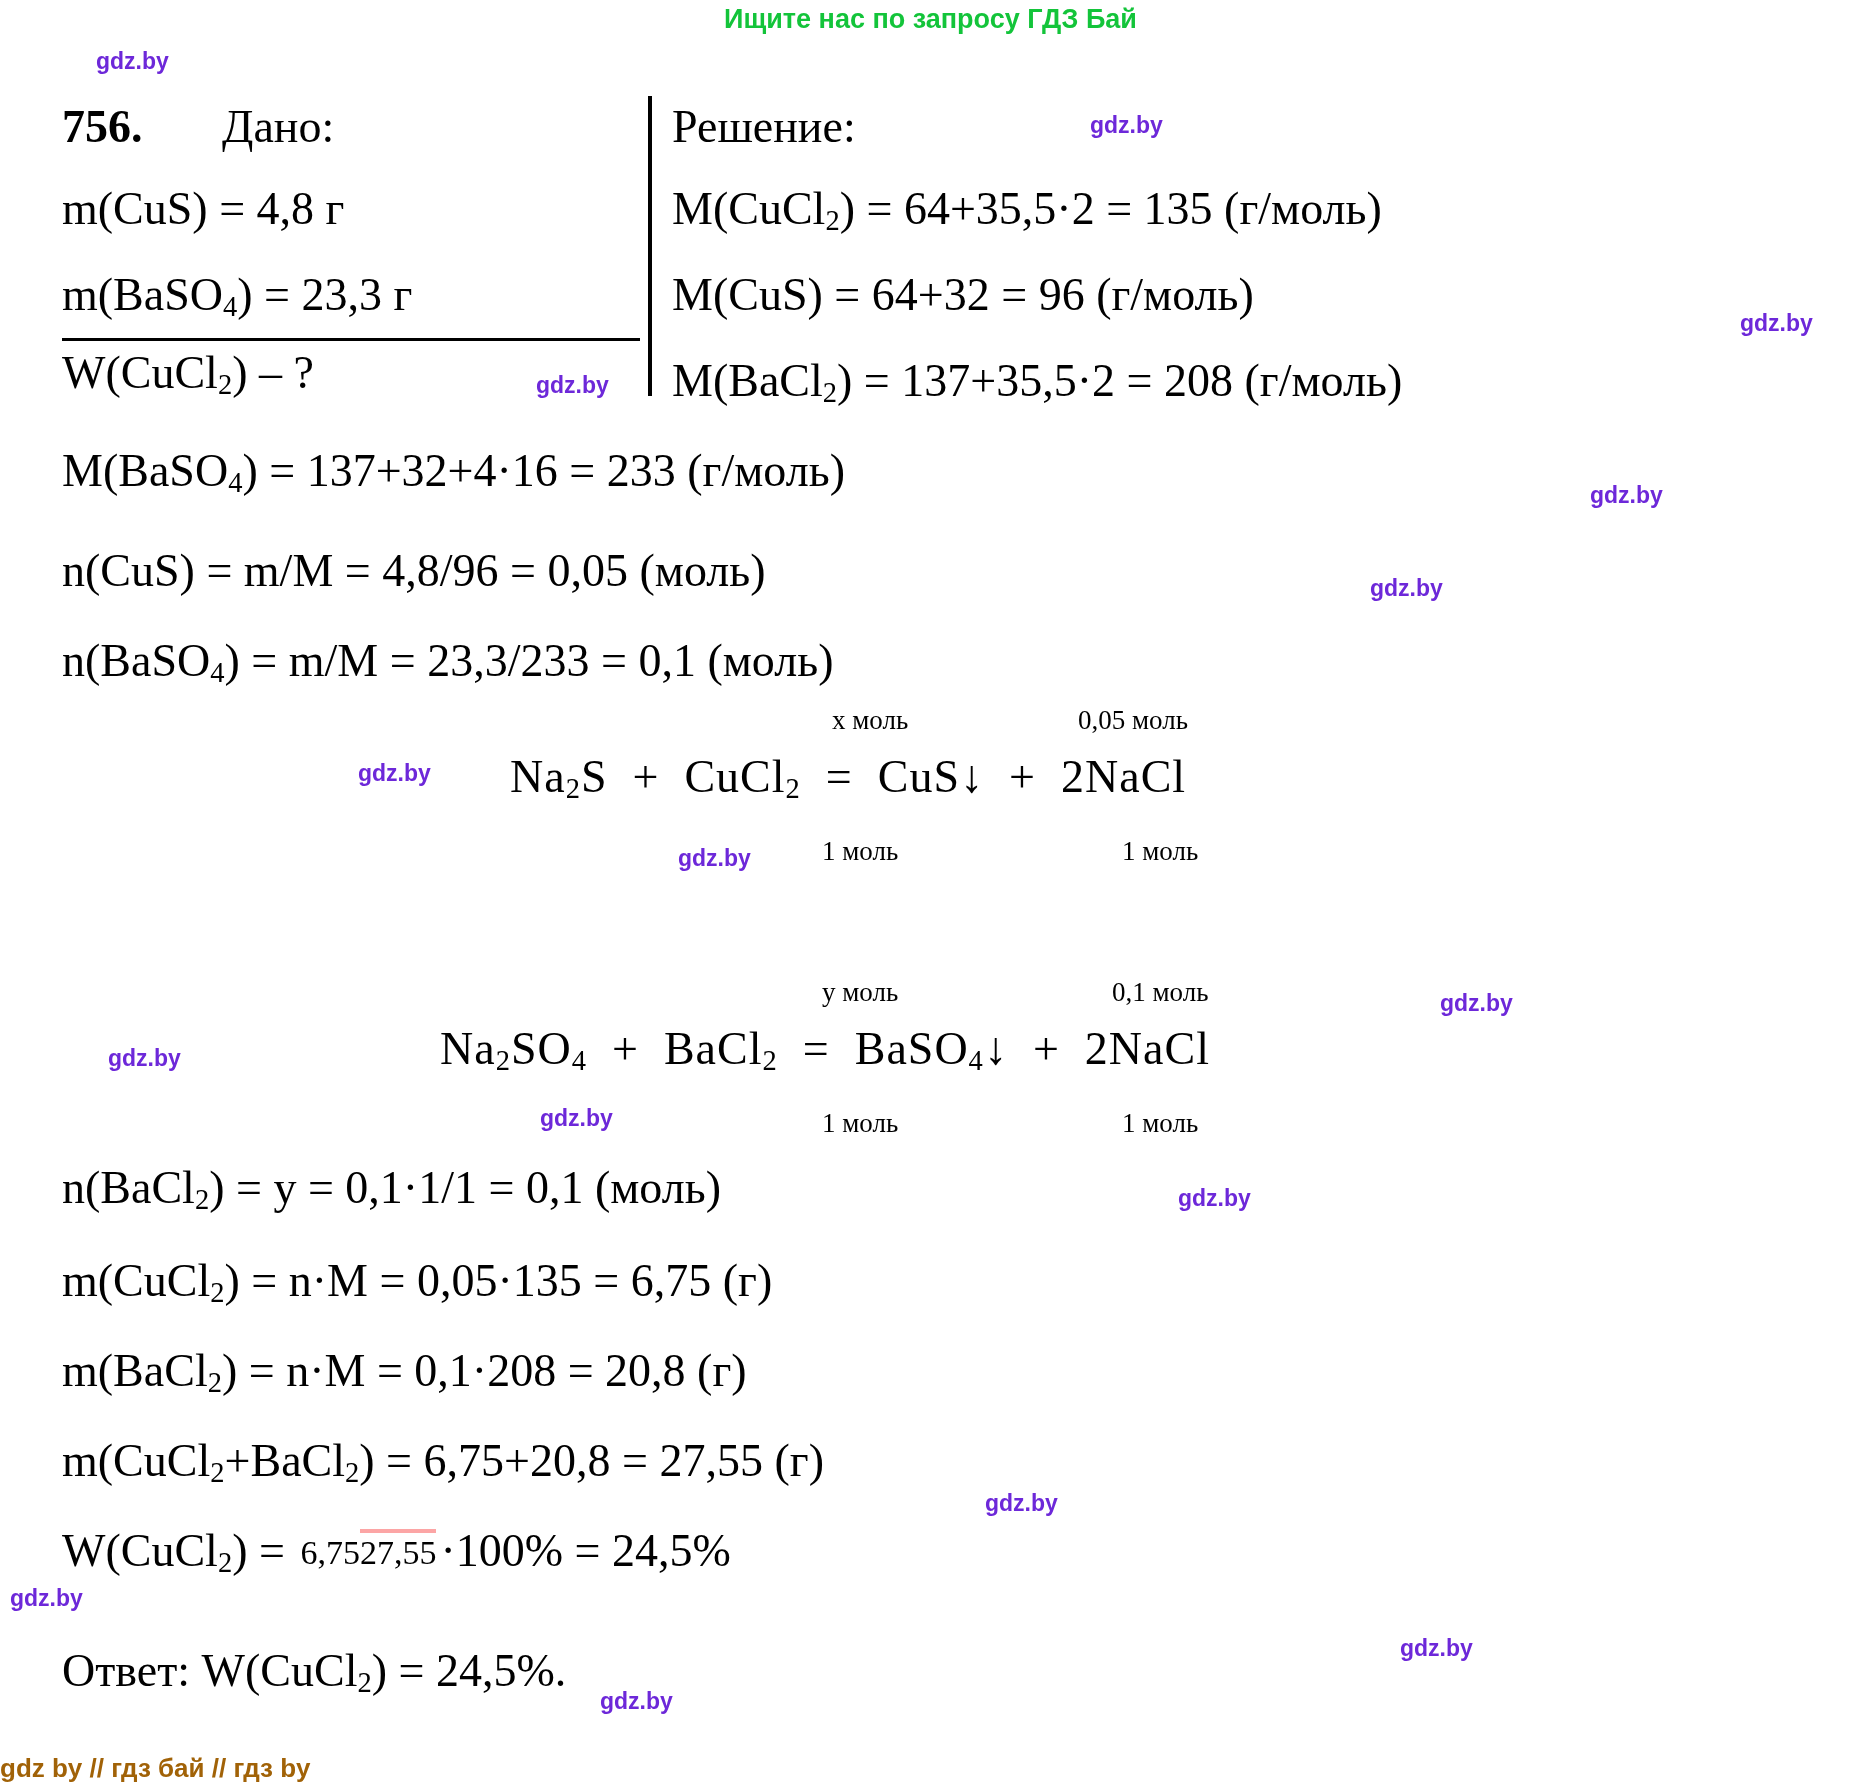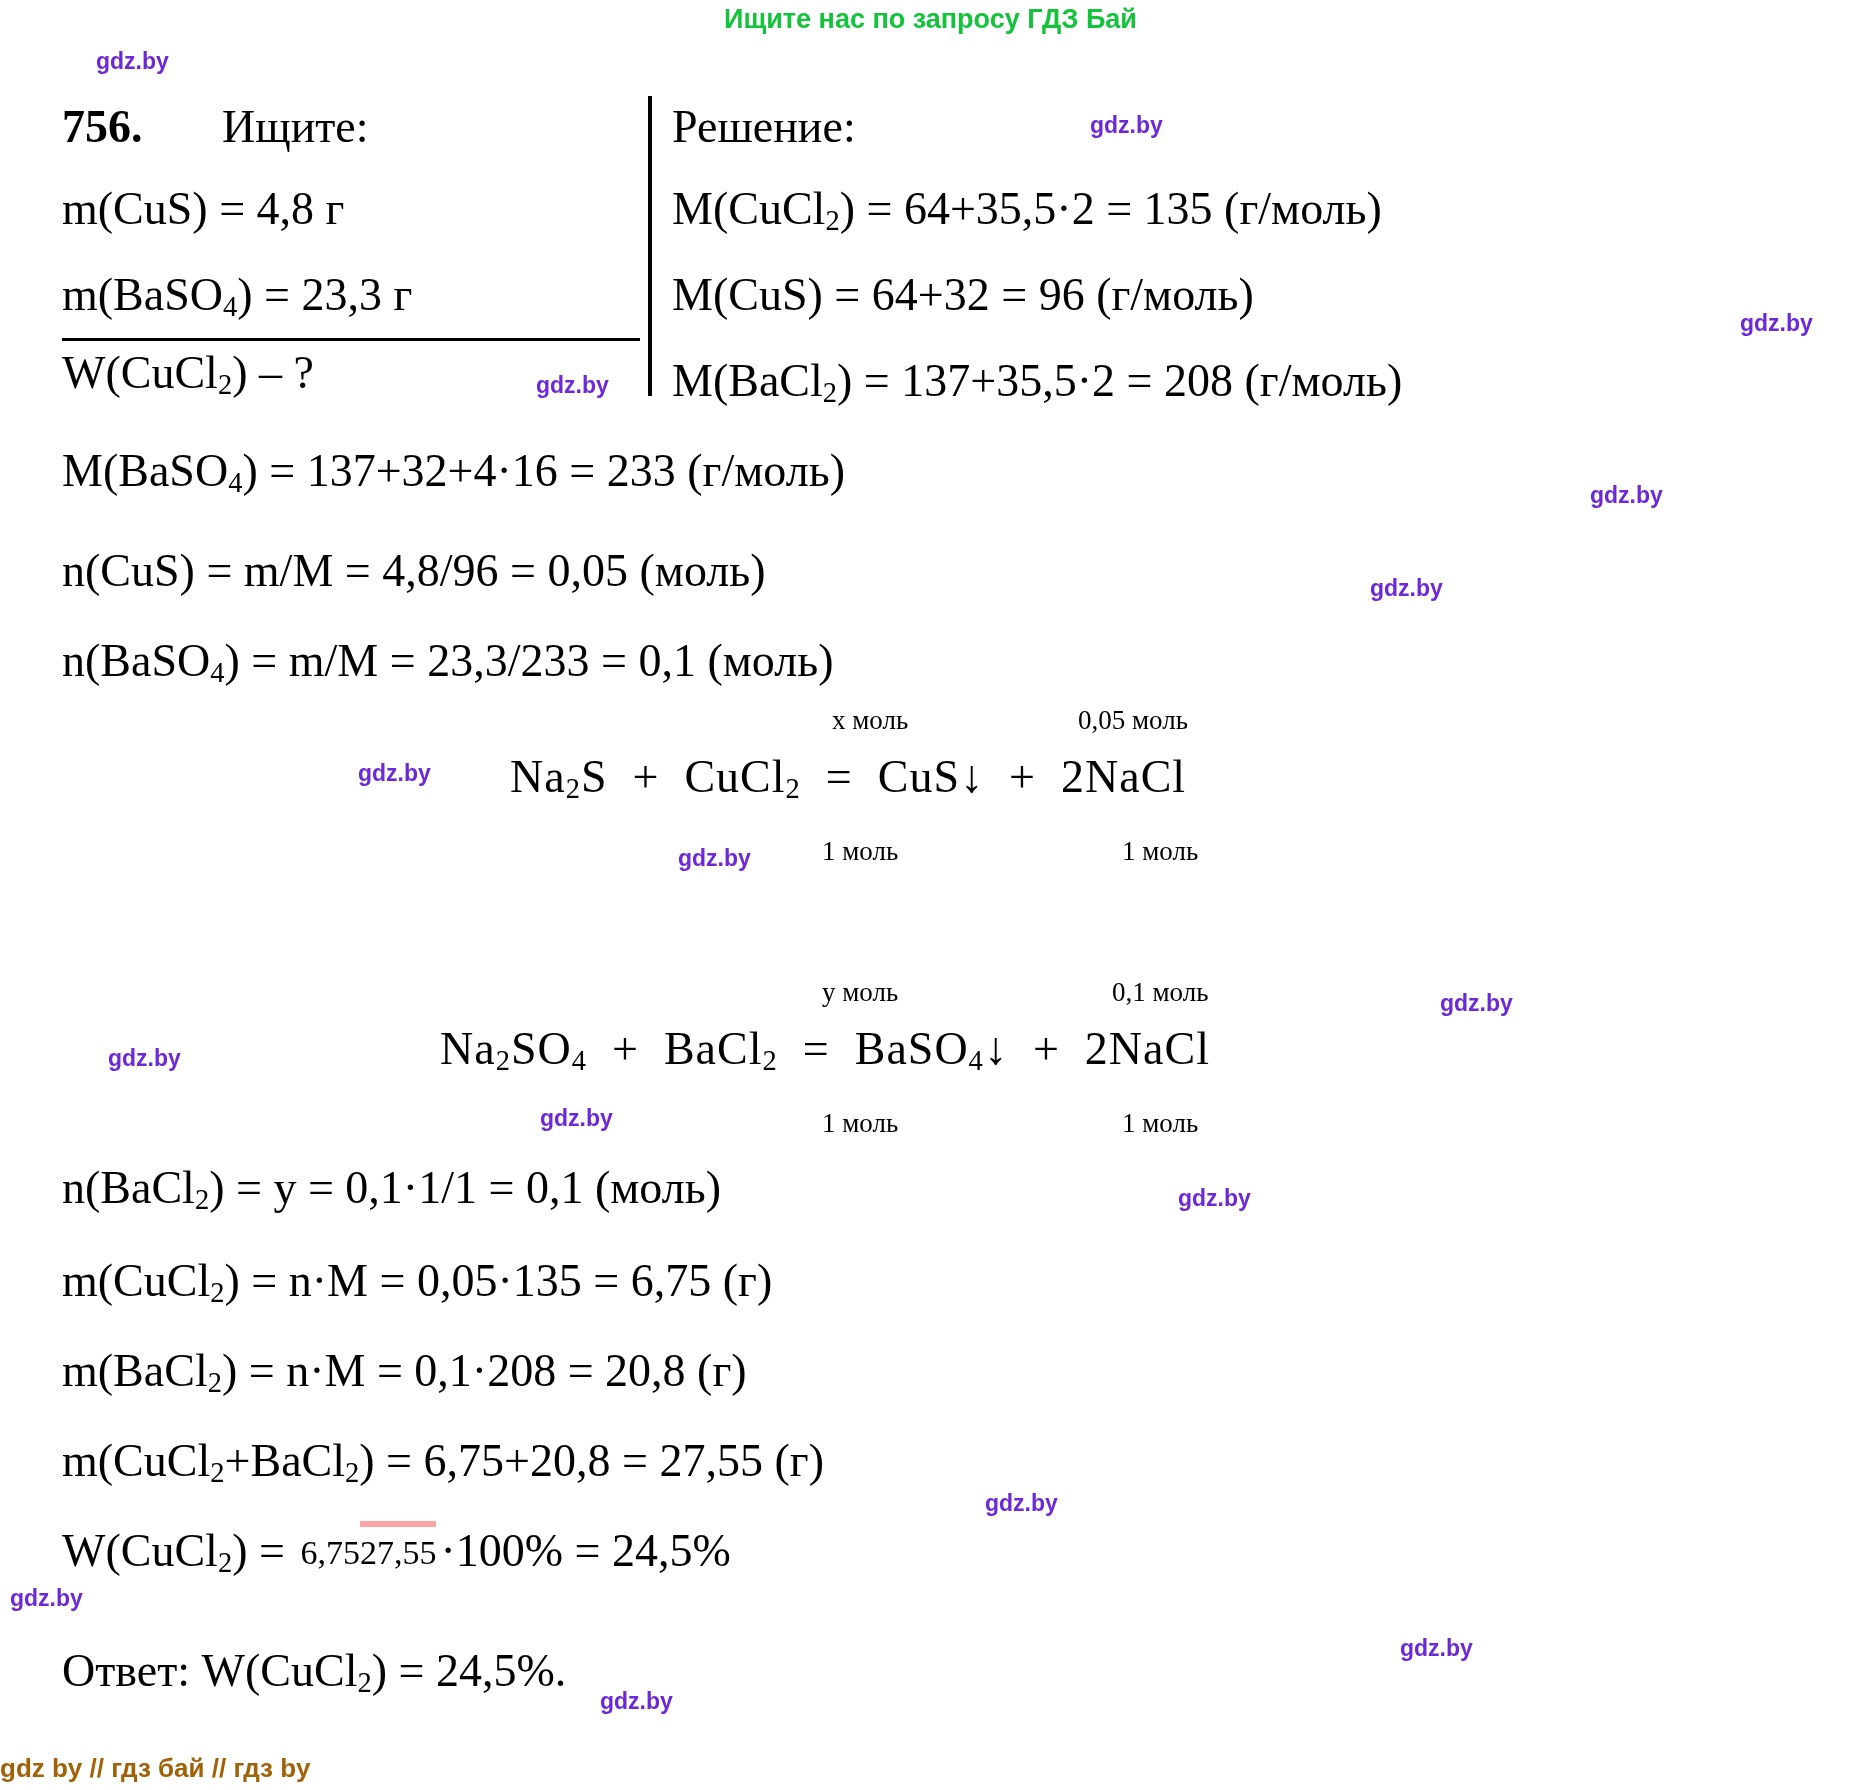--- a/index.html
+++ b/index.html
@@ -95,22 +95,22 @@
     display: inline-block;
     vertical-align: middle;
     text-align: center;
     font-size: 34px;
     line-height: 1.12;
     position: relative;
     top: -2px;
     margin: 0 4px;
   }
   .frac .den {
-    border-top: 6px solid #fca5a5;
-    padding-top: 7px;
+    border-top: 4px solid #fca5a5;
+    padding-top: 1px;
   }
   .frac .numr {
     padding-bottom: 1px;
   }
 </style>
 </head>
 <body>
 
 <div class="page">
 
@@ -129,21 +129,21 @@
   <div class="wm" style="left:540px; top:1105px;">gdz.by</div>
   <div class="wm" style="left:1178px;top:1185px;">gdz.by</div>
   <div class="wm" style="left:985px; top:1490px;">gdz.by</div>
   <div class="wm" style="left:10px;  top:1585px;">gdz.by</div>
   <div class="wm" style="left:1400px;top:1635px;">gdz.by</div>
   <div class="wm" style="left:600px; top:1688px;">gdz.by</div>
 
   <div class="vdiv"></div>
 
   <div class="line num" style="left:62px; top:104px;">756.</div>
-  <div class="line" style="left:222px; top:104px;">Ищите:</div>
+  <div class="line" style="left:222px; top:104px;">Дано:</div>
   <div class="line" style="left:672px; top:104px;">Решение:</div>
 
   <div class="line" style="left:62px; top:186px;">m(CuS) = 4,8 г</div>
   <div class="line" style="left:62px; top:272px;">m(BaSO<sub>4</sub>) = 23,3 г</div>
   <div class="hline" style="left:62px; top:338px; width:578px;"></div>
   <div class="line" style="left:62px; top:350px;">W(CuCl<sub>2</sub>) – ?</div>
 
   <div class="line" style="left:672px; top:186px;">M(CuCl<sub>2</sub>) = 64+35,5·2 = 135 (г/моль)</div>
   <div class="line" style="left:672px; top:272px;">M(CuS) = 64+32 = 96 (г/моль)</div>
   <div class="line" style="left:672px; top:358px;">M(BaCl<sub>2</sub>) = 137+35,5·2 = 208 (г/моль)</div>

